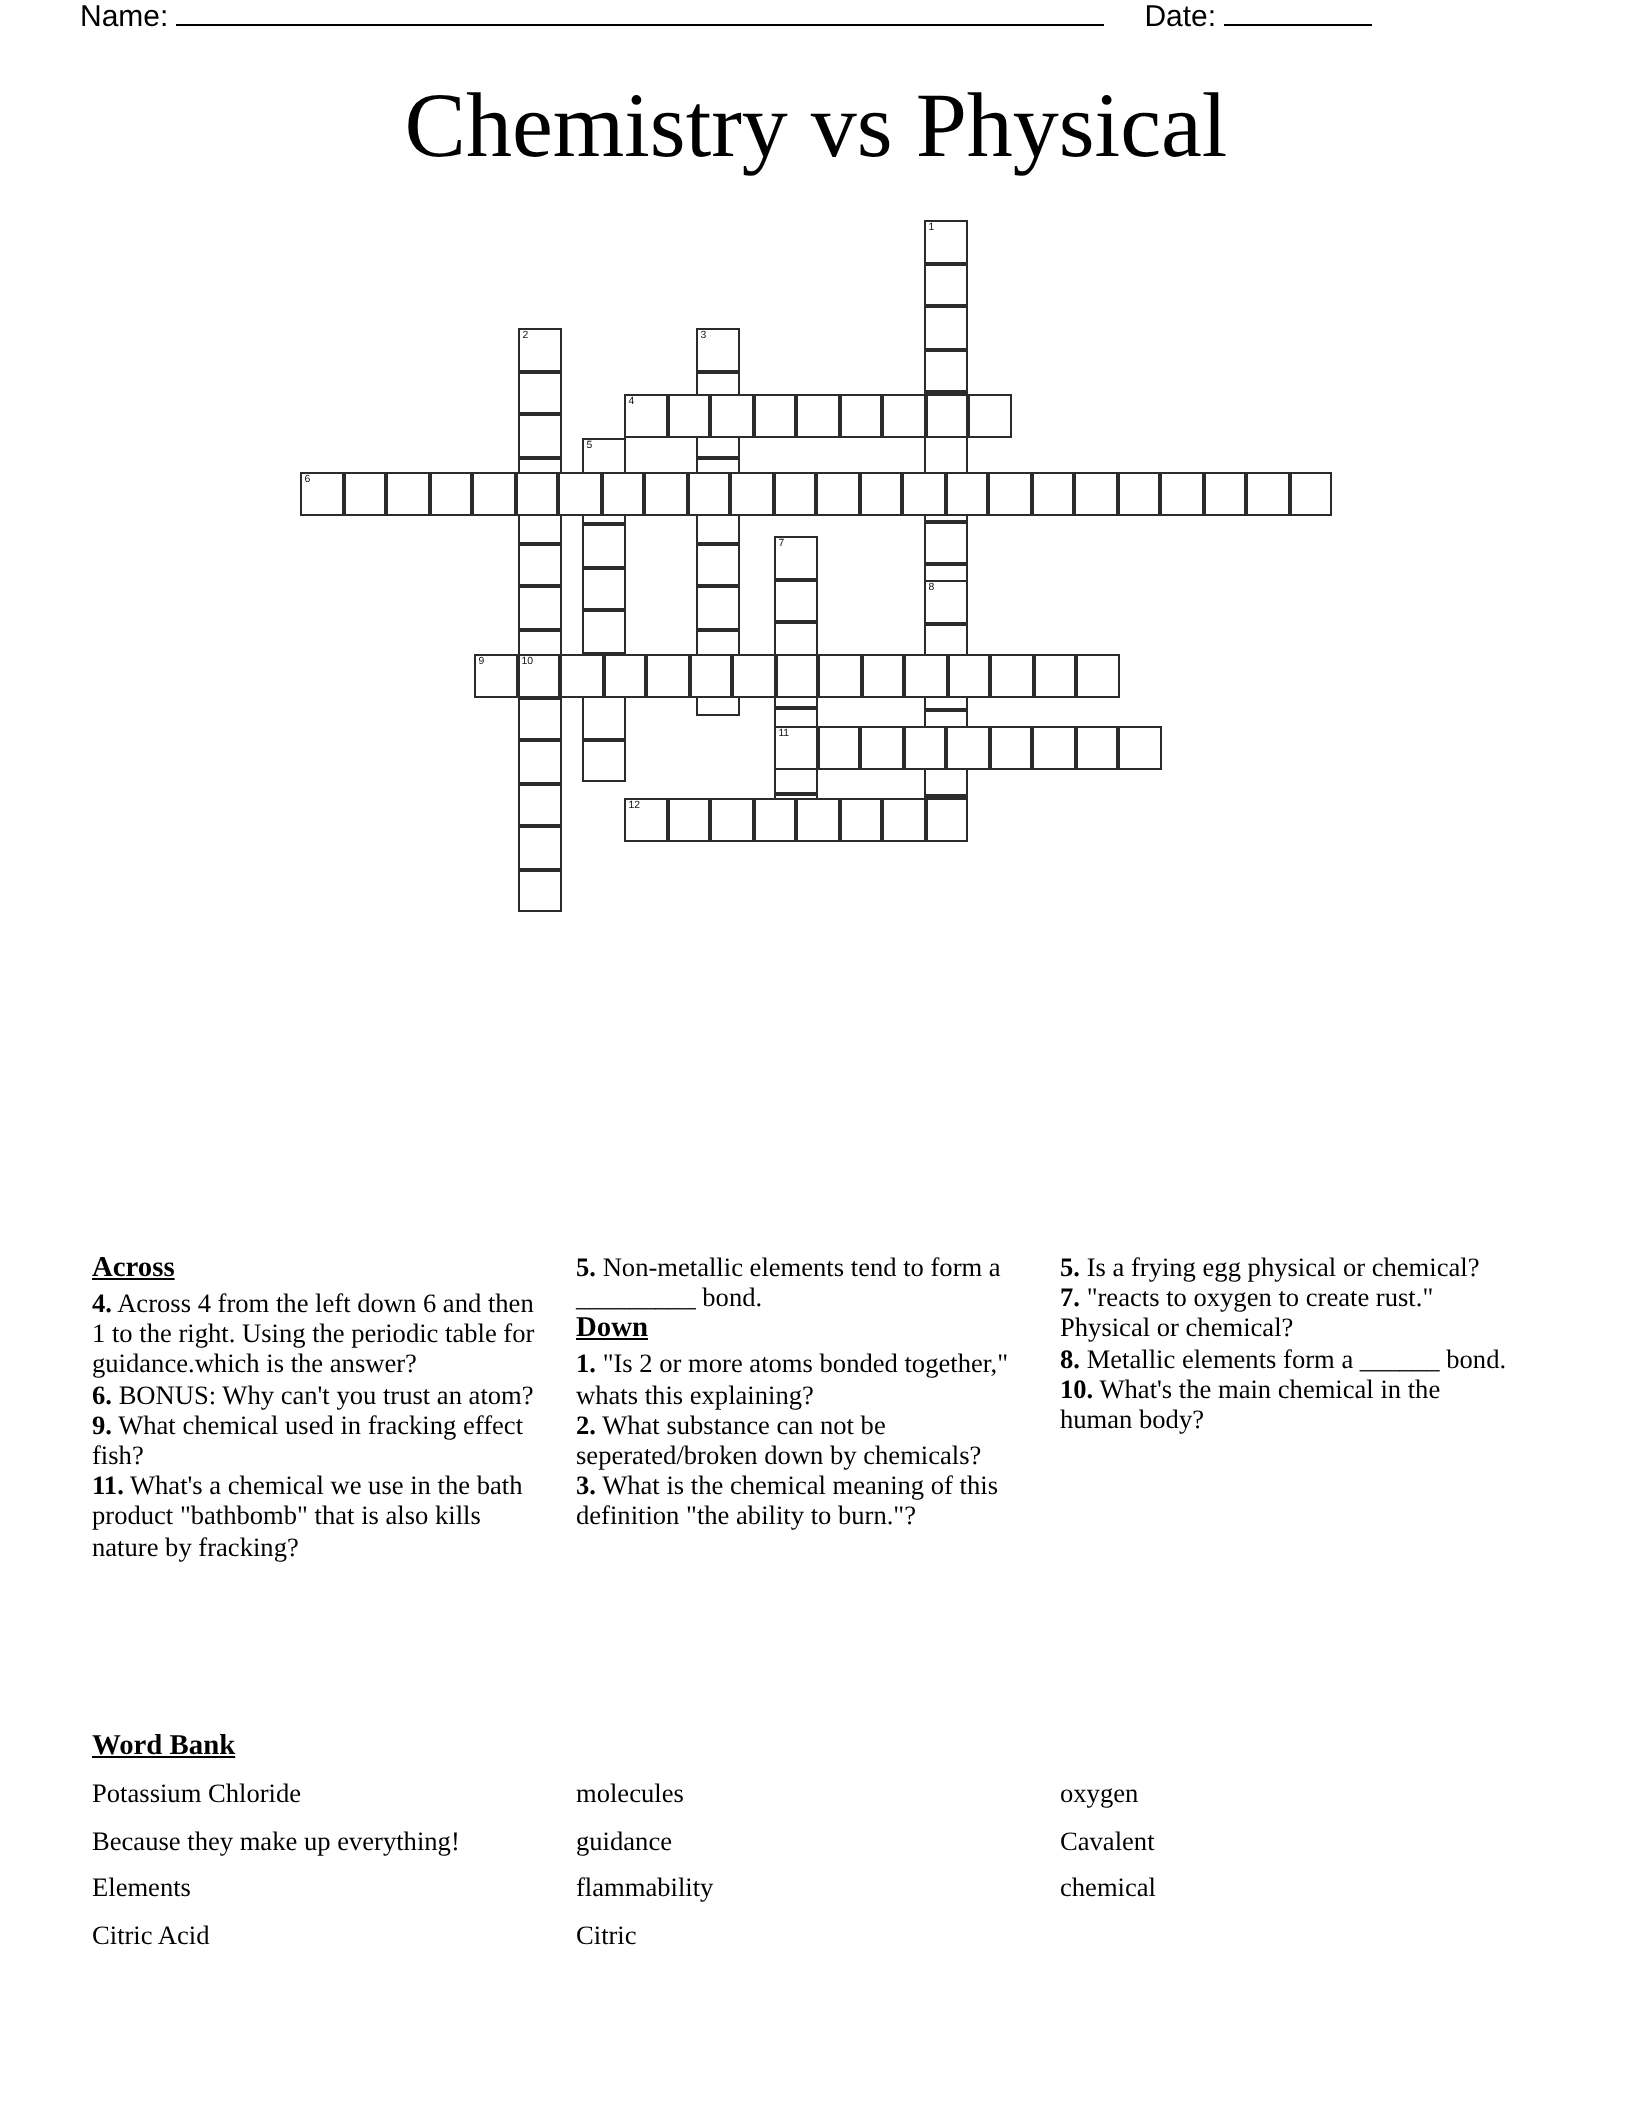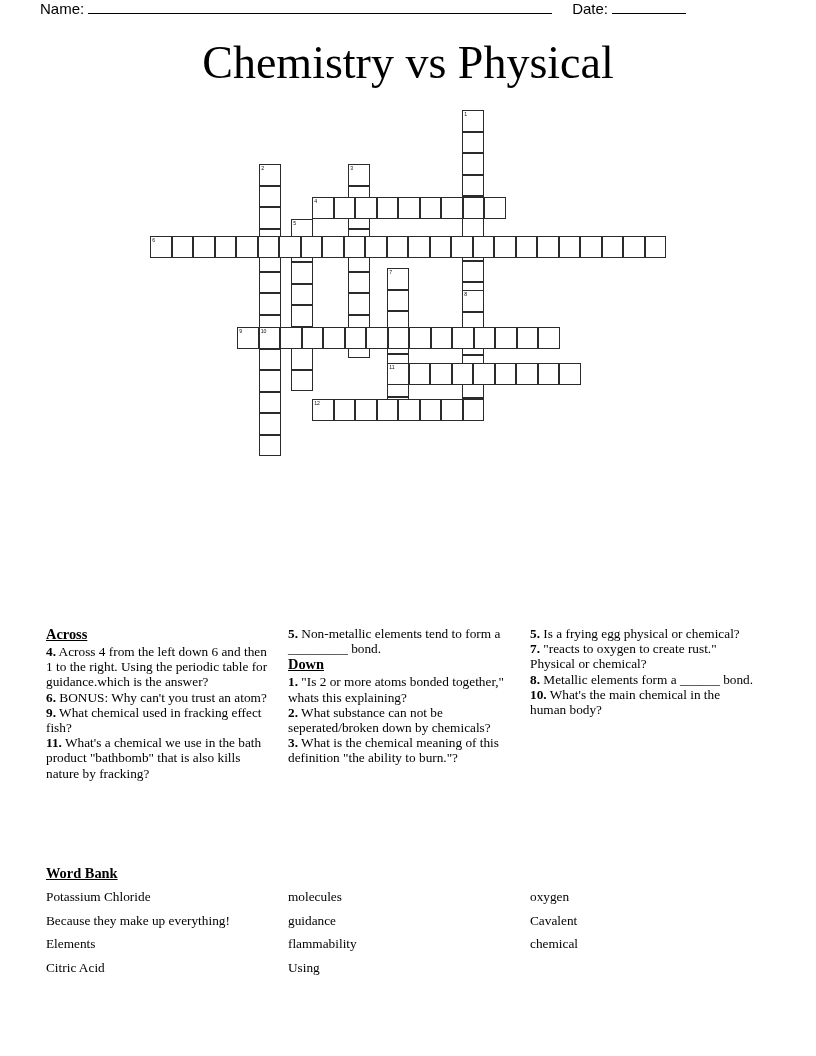--- a/index.html
+++ b/index.html
@@ -332,15 +332,15 @@
     <span class="wb-word">Potassium Chloride</span>
     <span class="wb-word">molecules</span>
     <span class="wb-word">oxygen</span>
     <span class="wb-word">Because they make up everything!</span>
     <span class="wb-word">guidance</span>
     <span class="wb-word">Cavalent</span>
     <span class="wb-word">Elements</span>
     <span class="wb-word">flammability</span>
     <span class="wb-word">chemical</span>
     <span class="wb-word">Citric Acid</span>
-    <span class="wb-word">Using</span>
+    <span class="wb-word">Citric</span>
   </div>
 </div>
 
 </body></html>

